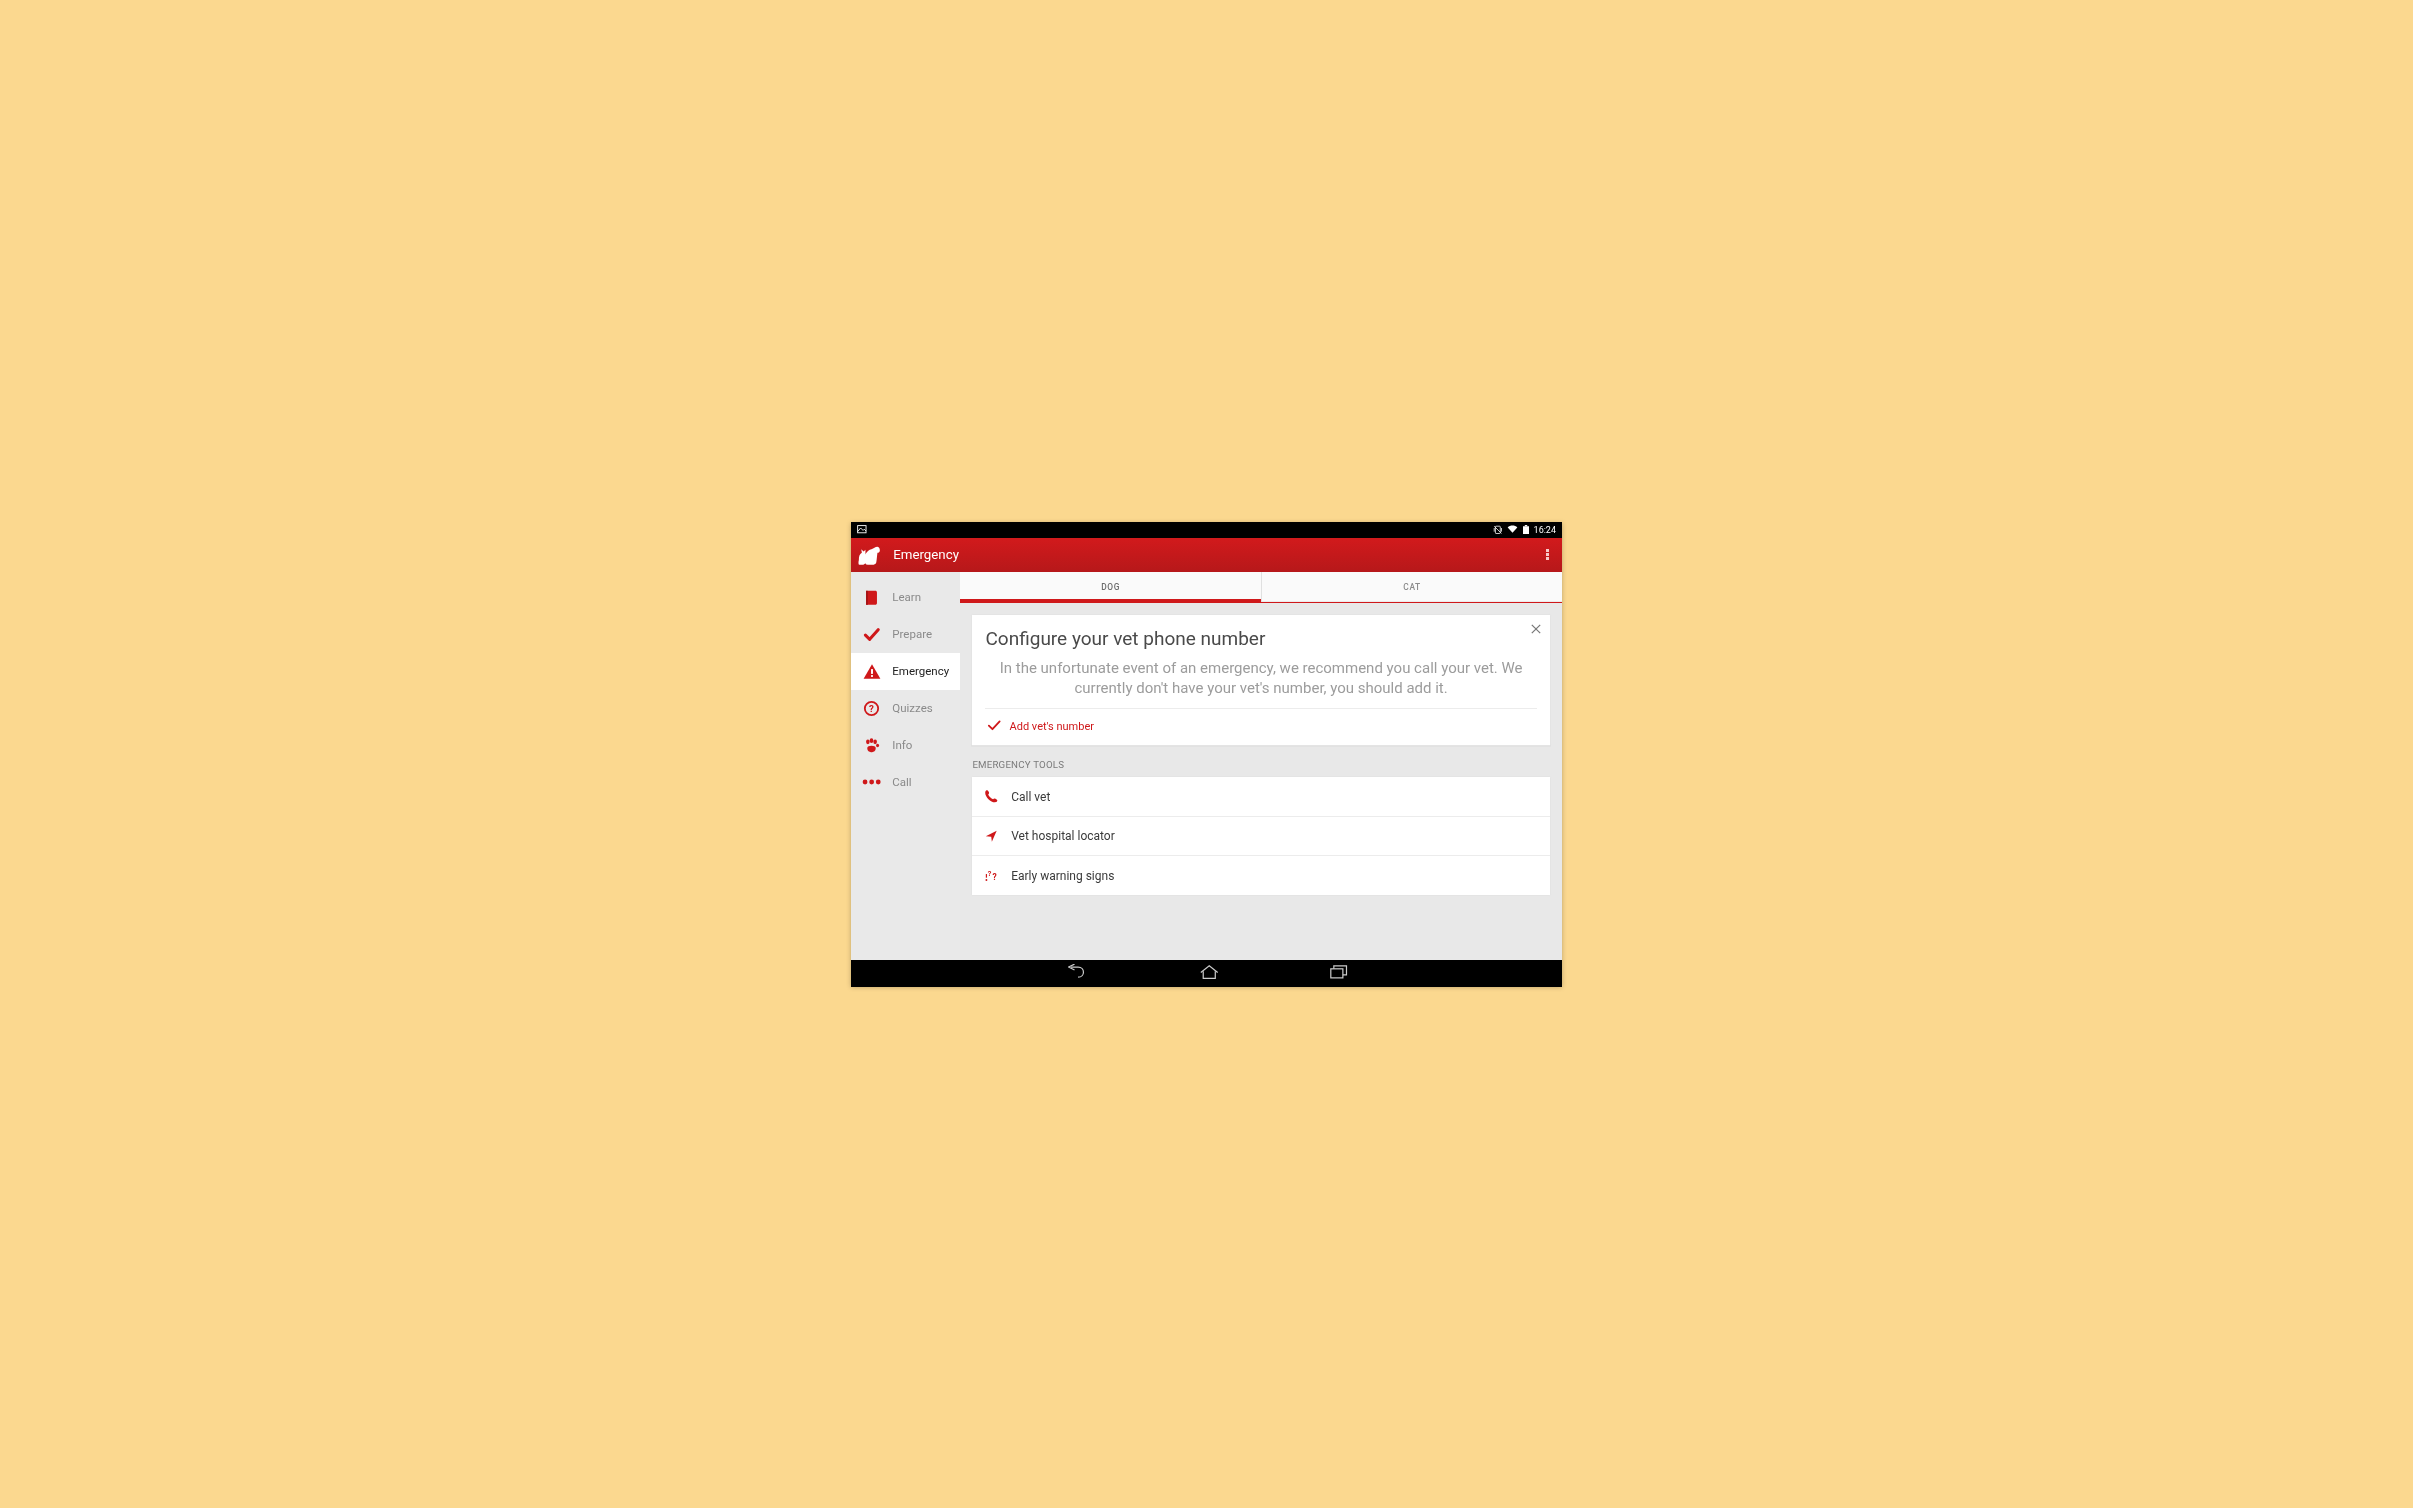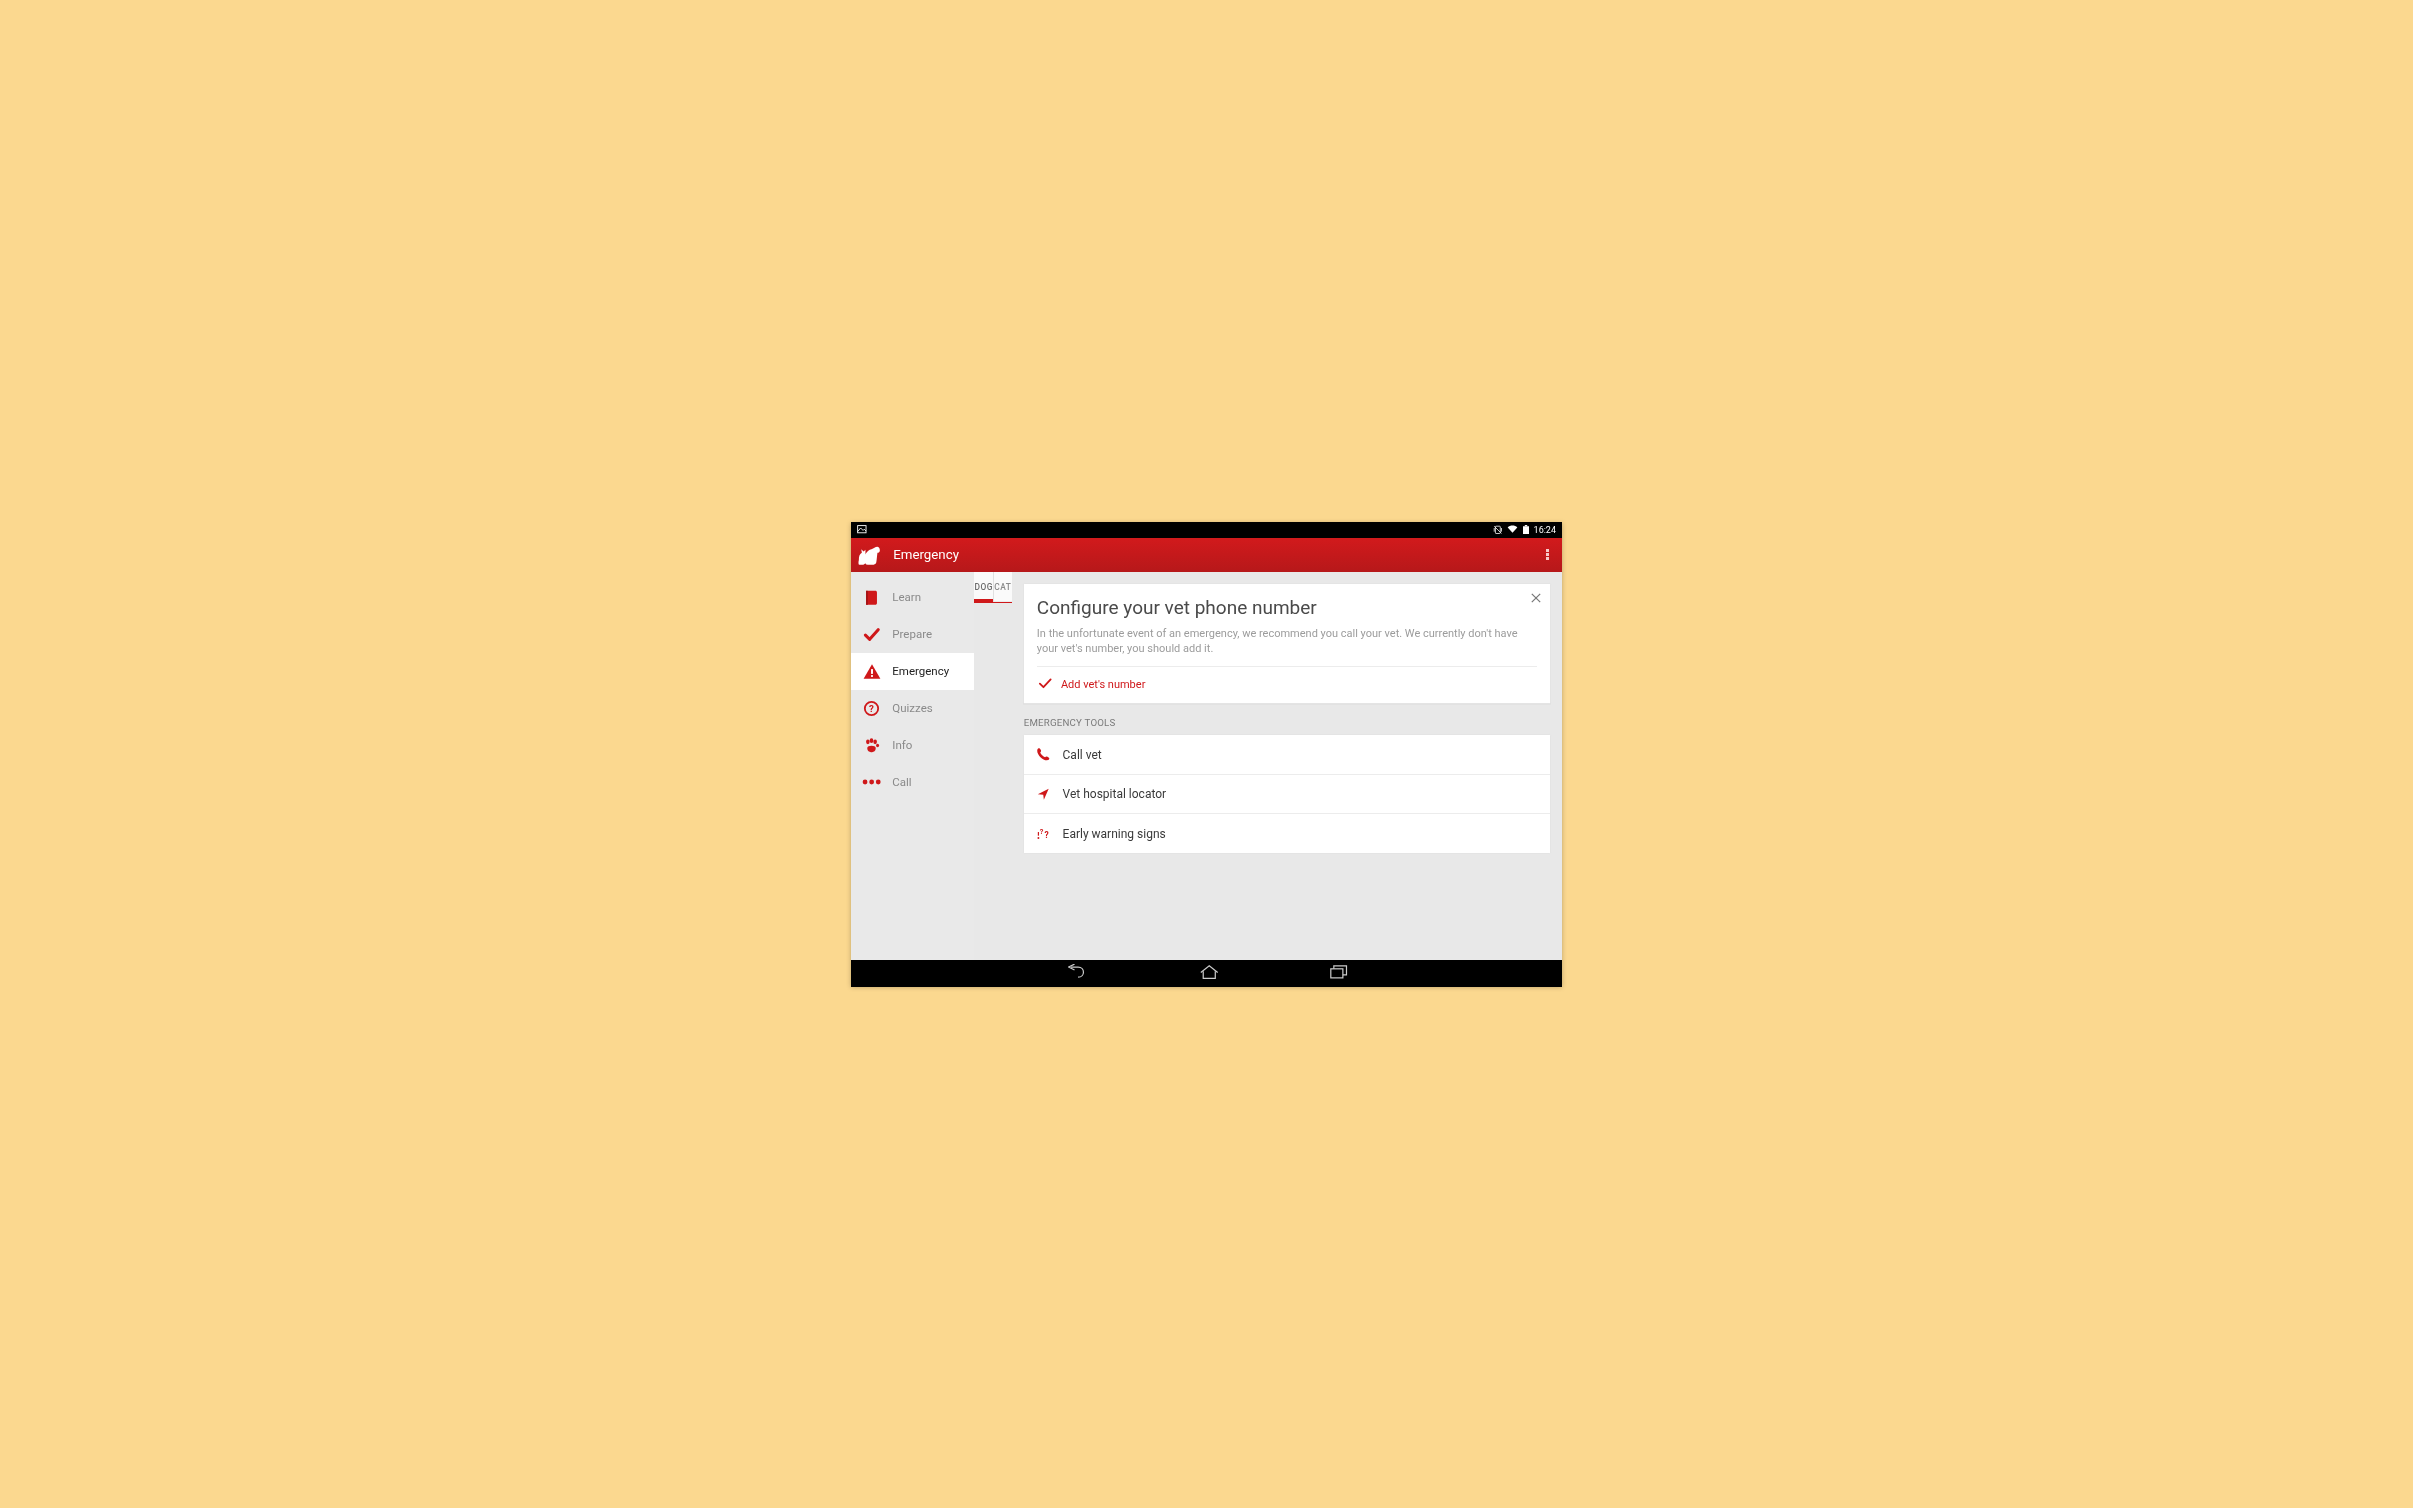--- a/index.html
+++ b/index.html
@@ -80,21 +80,21 @@
     background: #fff;
     color: #222;
   }
   .sidebar .icon { width: 19.3px; display: flex; justify-content: center; }
 
   
   .content {
     flex: 1 1 auto;
     background: #e8e8e8;
     display: flex;
-    flex-direction: row;
+    flex-direction: column;
     overflow: hidden;
   }
   .tabs {
     height: 31px;
     background: #fafafa;
     display: flex;
     border-bottom: 1.2px solid #cf181a;
     box-shadow: inset 0 -0.6px 0 #ddd;
   }
   .tabs .tab {
@@ -129,21 +129,21 @@
     background: #fff;
     border: 0.6px solid #e4e4e4;
     border-radius: 1.2px;
     box-shadow: 0 0.6px 0.6px rgba(0,0,0,.05);
     margin-bottom: 13.3px;
     position: relative;
     padding: 12px 13.3px 0 13.3px;
   }
   .card .close { position: absolute; top: 8.4px; right: 8.4px; color: #888; cursor: pointer; }
   .card h2 { font-size: 19px; font-weight: 400; color: #4a4a4a; margin-bottom: 8.4px; }
-  .card p { font-size: 11px; color: #9c9c9c; line-height: 1.35; padding-bottom: 9.7px; border-bottom: 0.6px solid #ececec; }
+  .card p { font-size: 15px; color: #9c9c9c; line-height: 1.35; padding-bottom: 9.7px; border-bottom: 0.6px solid #ececec; text-align: center; }
   .card .action-row {
     display: flex; align-items: center; gap: 8.4px;
     color: #cf181a; font-size: 11px; padding: 9.7px 1.2px 11px 1.2px;
     cursor: pointer;
   }
 
   .section-header {
     text-transform: uppercase;
     color: #7a7a7a;
     font-size: 9.7px;

